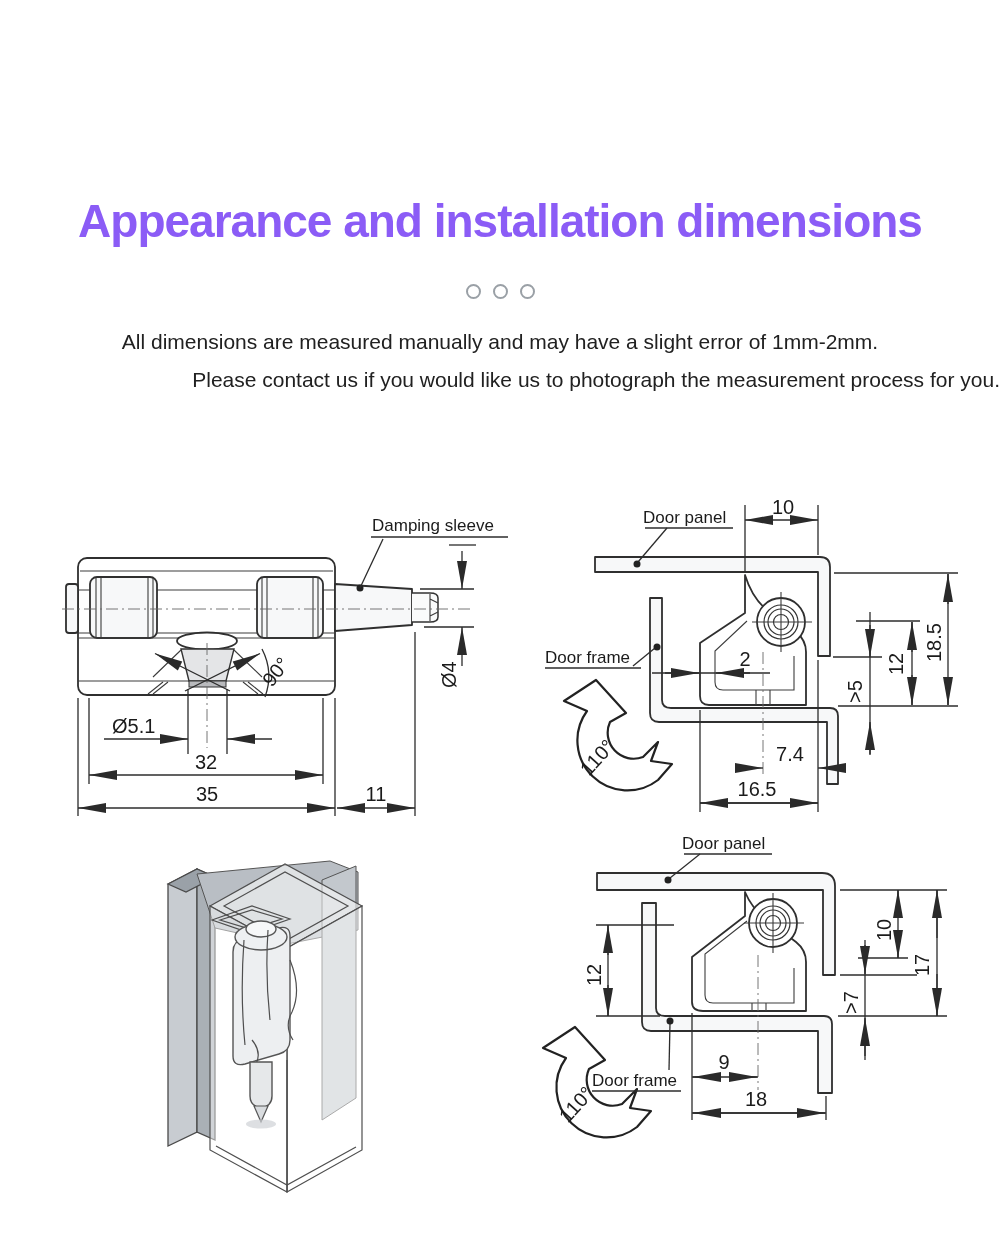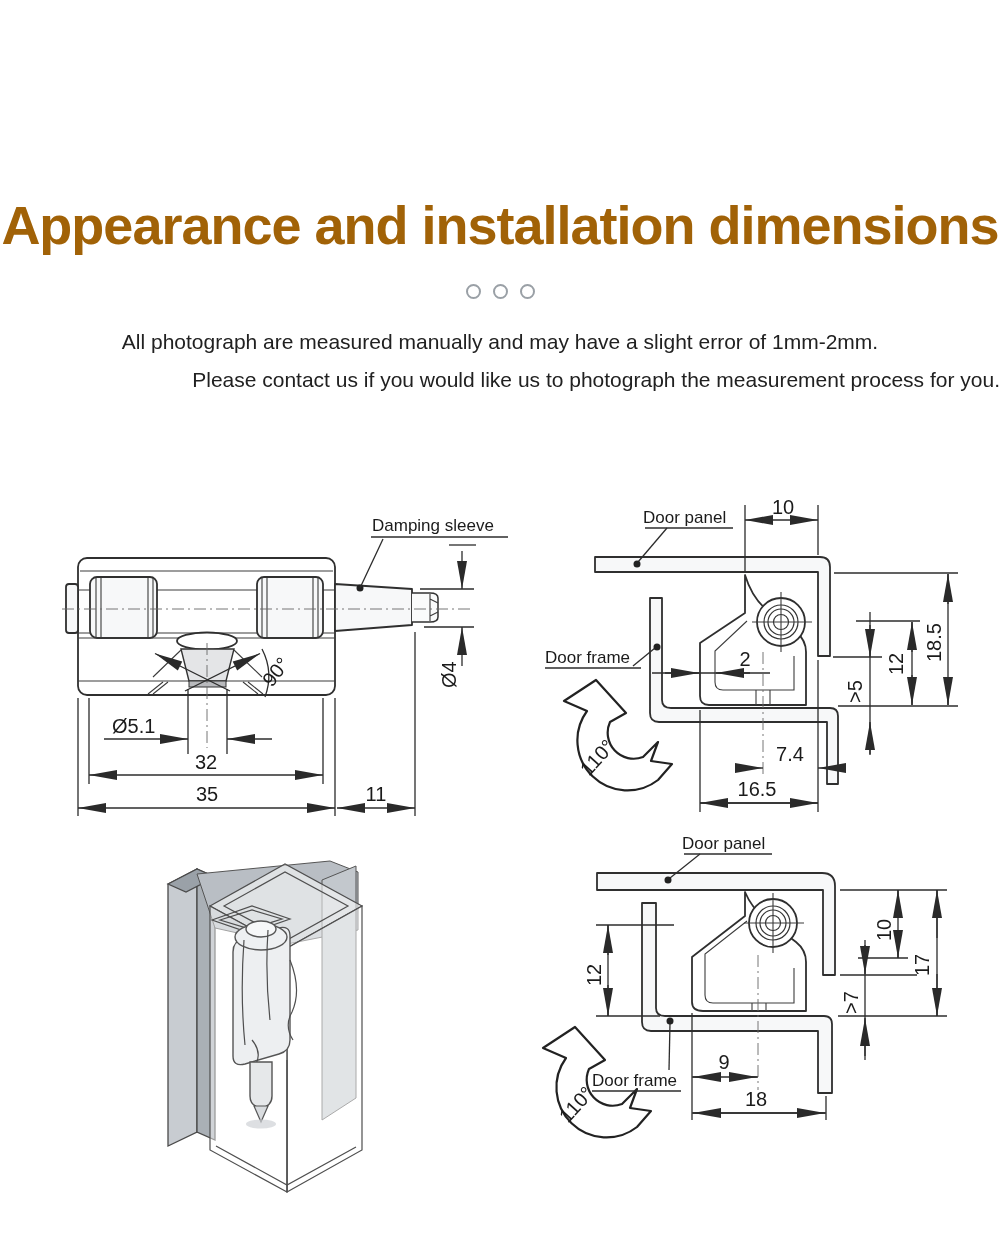--- a/index.html
+++ b/index.html
@@ -1,19 +1,19 @@
 <!DOCTYPE html>
 <html><head>
 <meta charset="utf-8">
 <style>
   html,body{margin:0;padding:0;background:#fff;}
   .canvas{position:relative;width:1000px;height:1250px;background:#ffffff;overflow:hidden;
           font-family:"Liberation Sans",sans-serif;}
   .title{position:absolute;top:194px;left:0;width:100%;margin:0;text-align:center;
-         font-size:54px;font-weight:800;letter-spacing:-1px;color:#a16207;}
+         font-size:46px;font-weight:800;letter-spacing:-1px;color:#8b5cf6;}
   .dots{position:absolute;top:284px;left:0;width:100%;display:flex;justify-content:center;gap:12px;}
   .dot{width:15px;height:15px;border:2px solid #9aa0a6;border-radius:50%;box-sizing:border-box;background:#fff;}
   .note{position:absolute;left:0;width:100%;margin:0;text-align:center;font-size:21px;color:#212121;}
   .note1{top:330px;}
   .note2{top:368px;text-align:right;}
   svg{position:absolute;overflow:visible;}
   
   .part{fill:#f7f8f9;stroke:#2f2f2f;stroke-width:1.8;stroke-linejoin:round;}
   .partw{fill:#ffffff;stroke:#2f2f2f;stroke-width:1.8;stroke-linejoin:round;}
   .thin{fill:none;stroke:#3c3c3c;stroke-width:1.1;}
@@ -32,21 +32,21 @@
 <div class="canvas">
 
   <h1 class="title">Appearance and installation dimensions</h1>
 
   <div class="dots">
     <span class="dot"></span>
     <span class="dot"></span>
     <span class="dot"></span>
   </div>
 
-  <p class="note note1">All photograph are measured manually and may have a slight error of 1mm-2mm.</p>
+  <p class="note note1">All dimensions are measured manually and may have a slight error of 1mm-2mm.</p>
   <p class="note note2">Please contact us if you would like us to photograph the measurement process for you.</p>
 
   <svg style="left:55px;top:495px;" width="455" height="335" viewBox="55 495 455 335">
     <defs>
       <marker id="aw1" markerUnits="userSpaceOnUse" markerWidth="30" markerHeight="12" refX="29" refY="6" orient="auto">
         <path d="M1,1 L29,6 L1,11 Z" fill="#2a2a2a"></path>
       </marker>
     </defs>
 
     <g>

